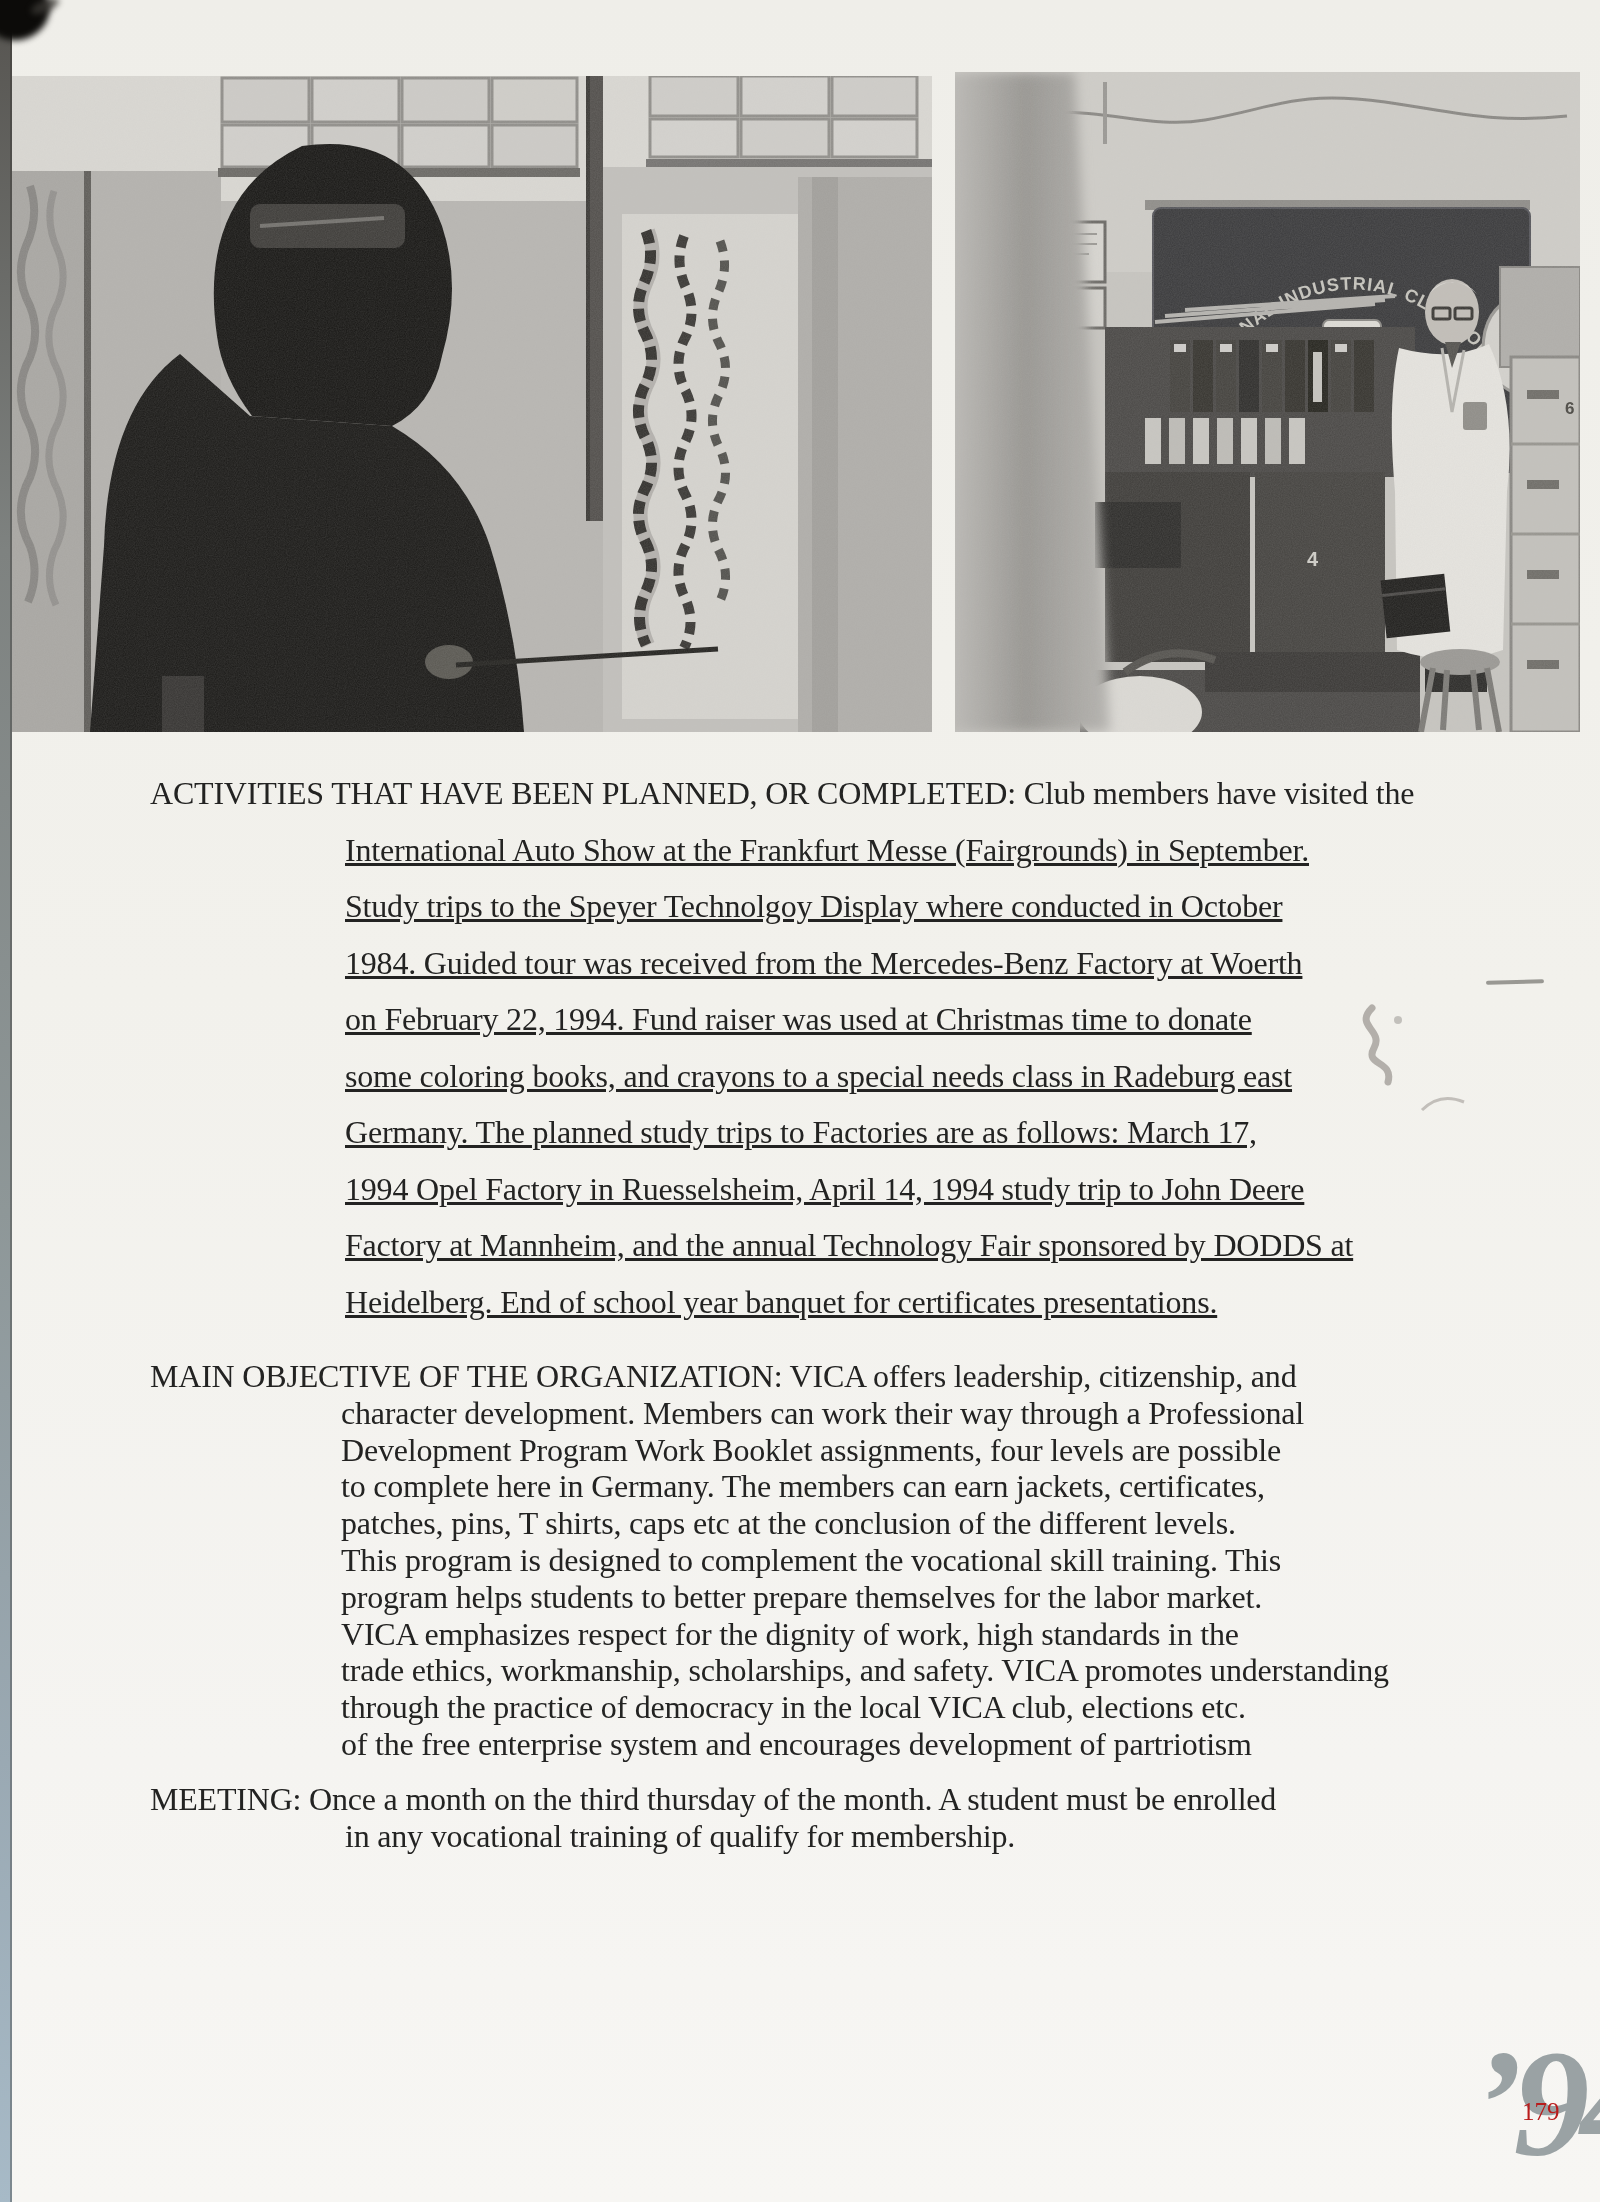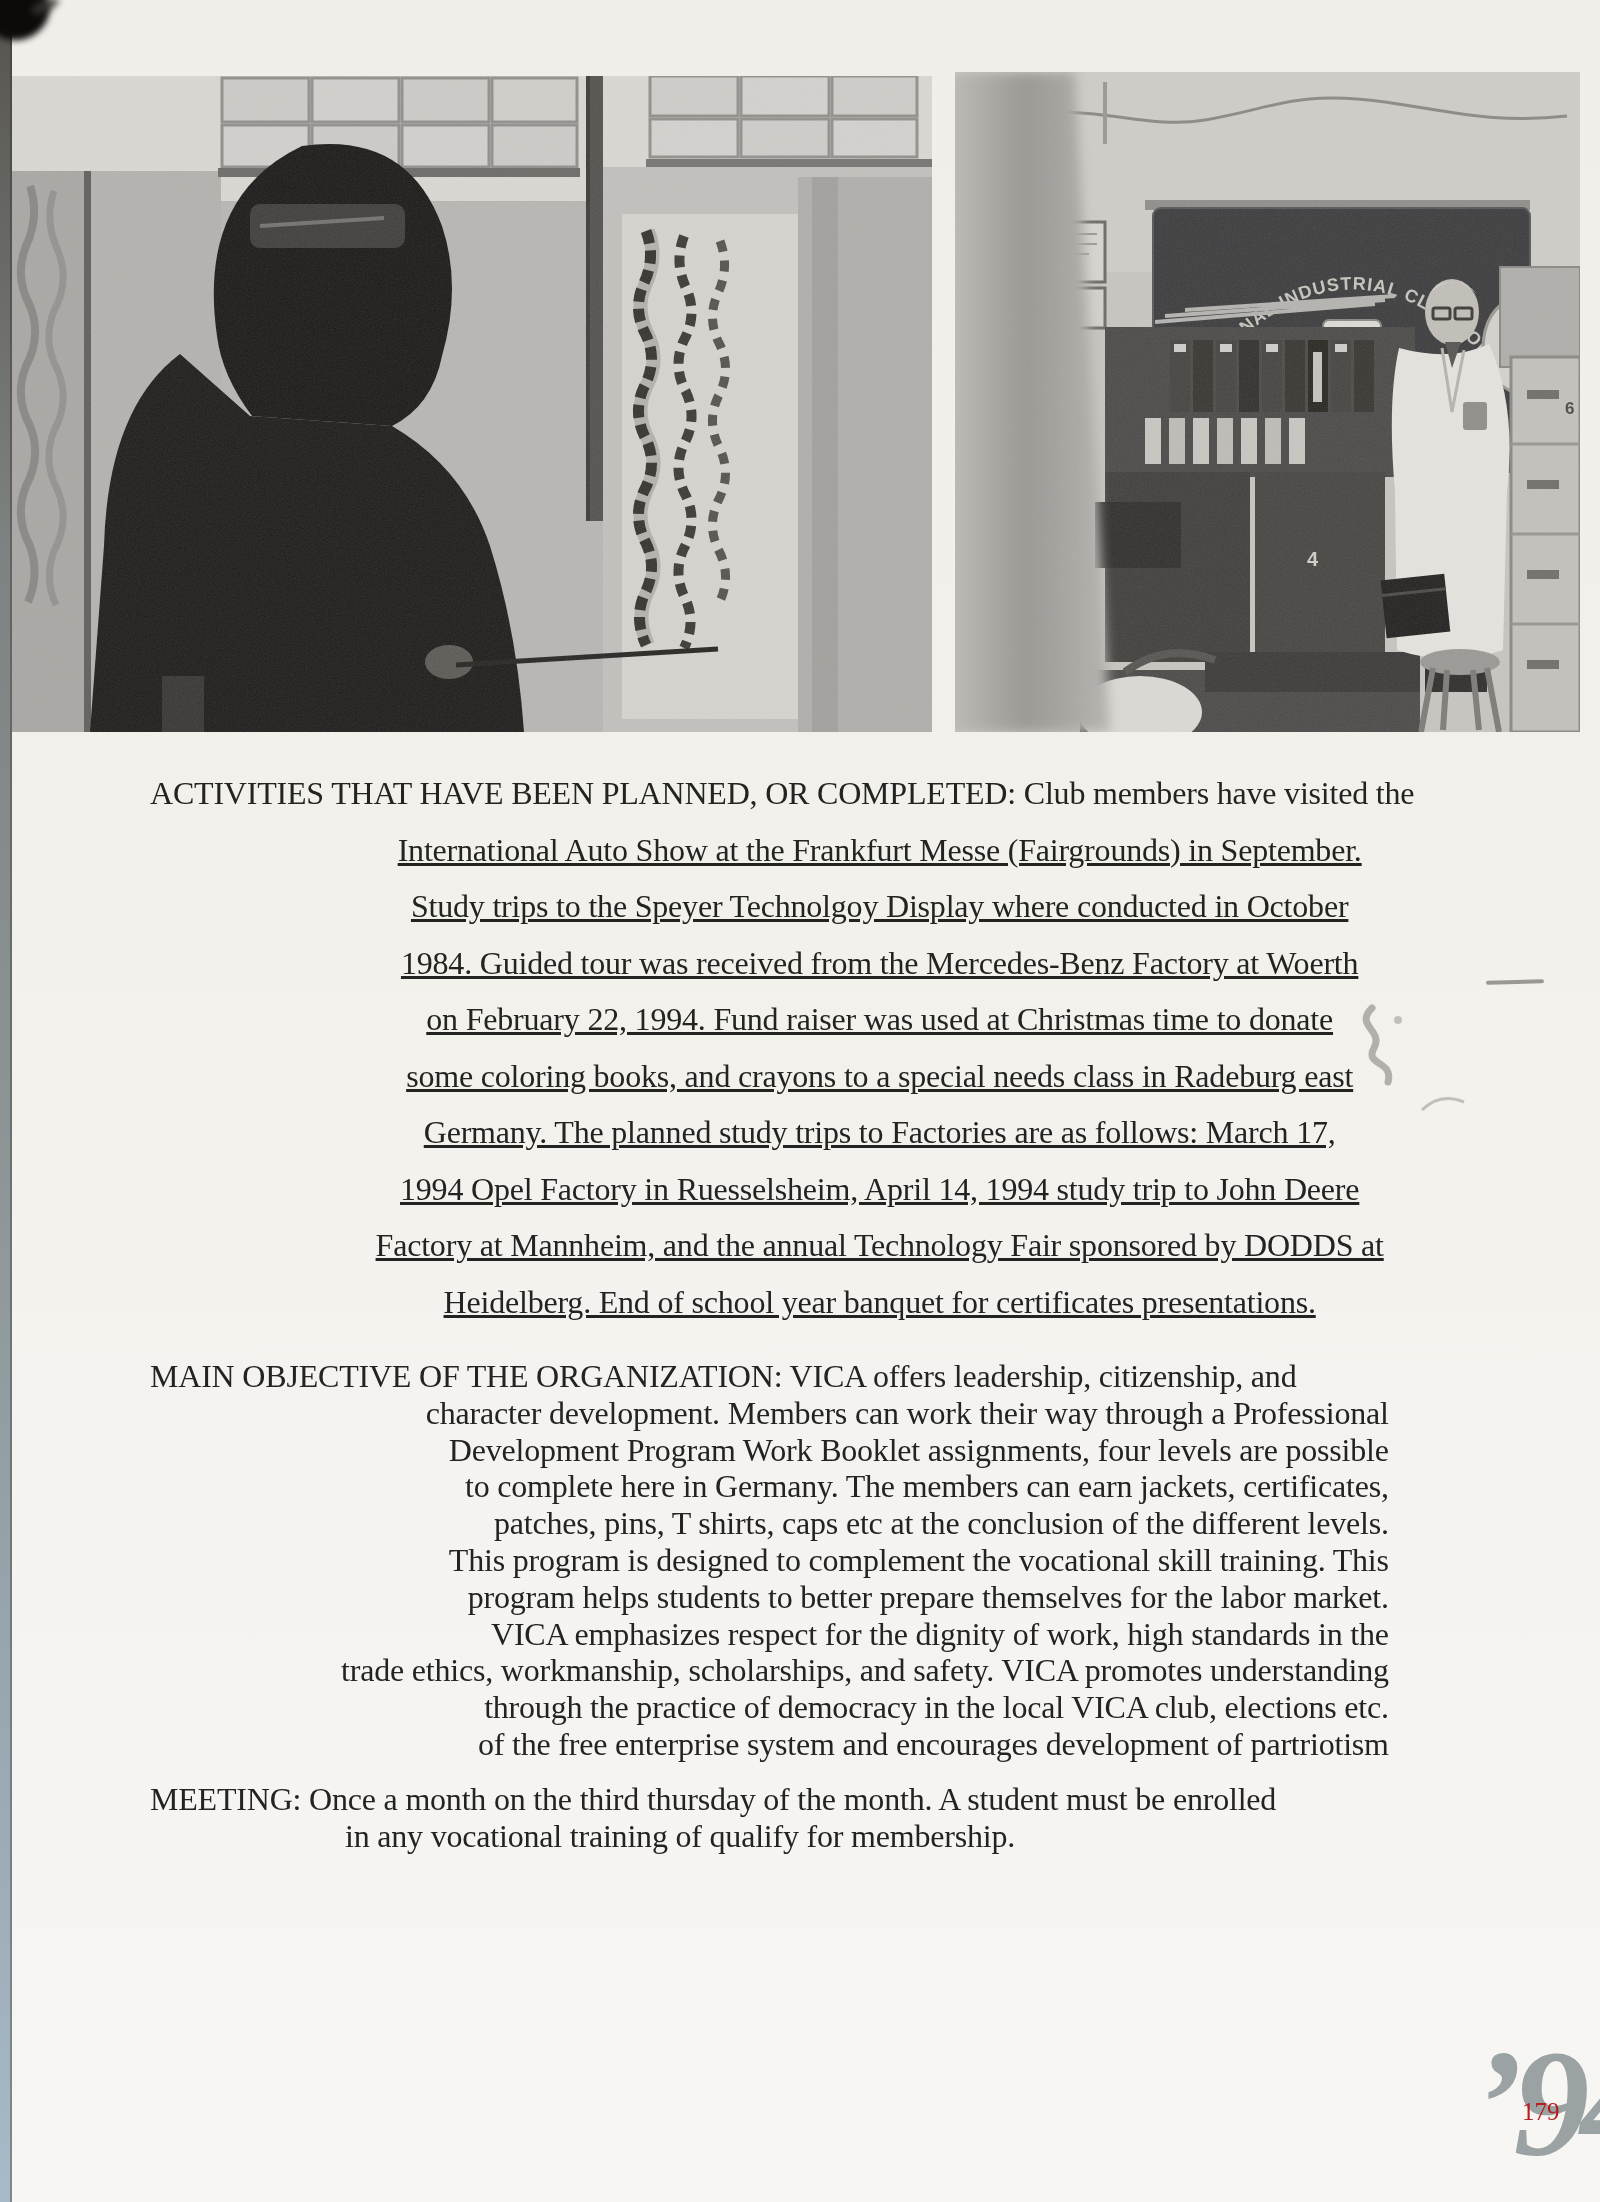--- a/index.html
+++ b/index.html
@@ -33,24 +33,24 @@
   .photo{position:absolute;overflow:hidden;background:#b5b3af;}
   #photo-left{left:12px;top:76px;width:920px;height:656px;}
   #photo-right{left:955px;top:72px;width:625px;height:660px;}
   .photo svg{display:block;}
   
   .para{
     position:absolute;color:#232322;font-size:32px;letter-spacing:-0.2px;
     white-space:nowrap;font-family:"Liberation Serif", serif;
   }
   .para .line{display:block;}
-  #para-activities{left:150px;top:765px;line-height:56.5px;text-align:center;}
+  #para-activities{left:150px;top:765px;line-height:56.5px;}
   #para-activities .line.cont{padding-left:195px;text-decoration:underline;}
   #para-objective{left:150px;top:1358px;line-height:36.8px;}
-  #para-objective .line.cont{padding-left:191px;text-align:right;}
+  #para-objective .line.cont{padding-left:191px;}
   #para-meeting{left:150px;top:1781px;line-height:36.5px;}
   #para-meeting .line.cont{padding-left:195px;}
   
   .year-mark{
     position:absolute;left:1472px;top:2028px;
     font-family:"Liberation Serif", serif;font-style:italic;font-weight:700;
     font-size:152px;line-height:1;color:#9aa2a4;letter-spacing:-9px;z-index:2;
   }
   .page-number{
     position:absolute;left:1522px;top:2098px;

